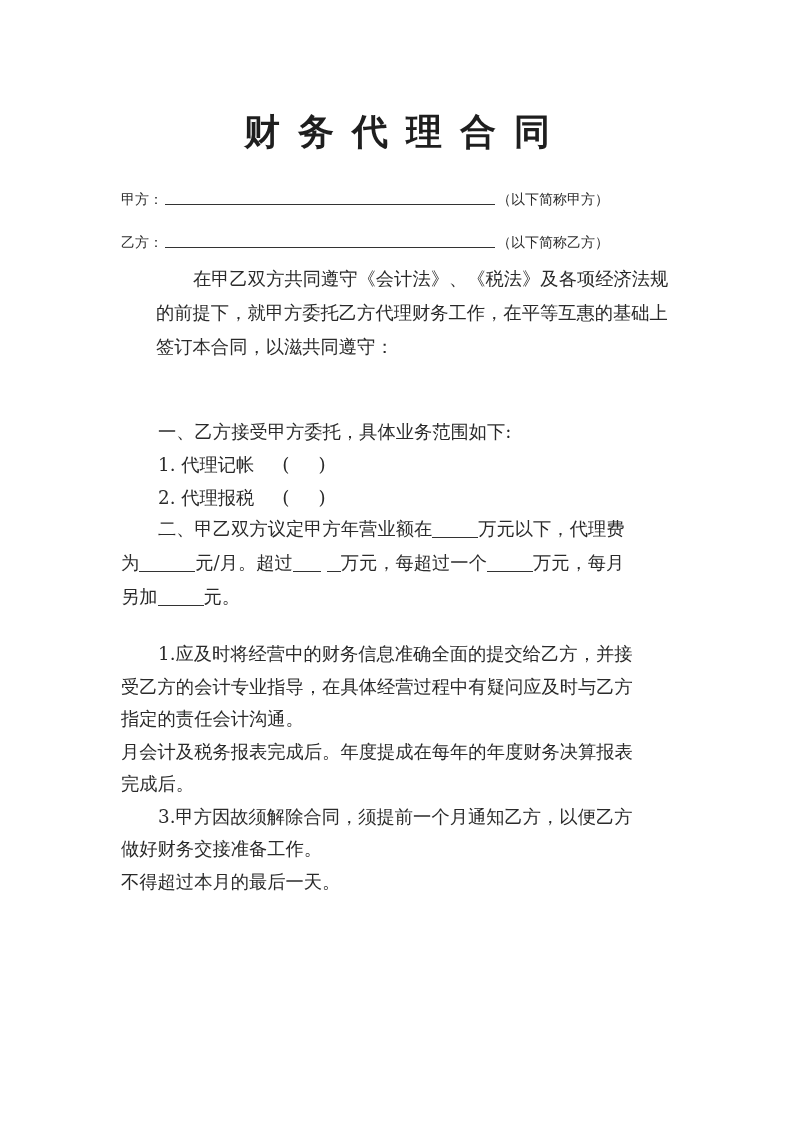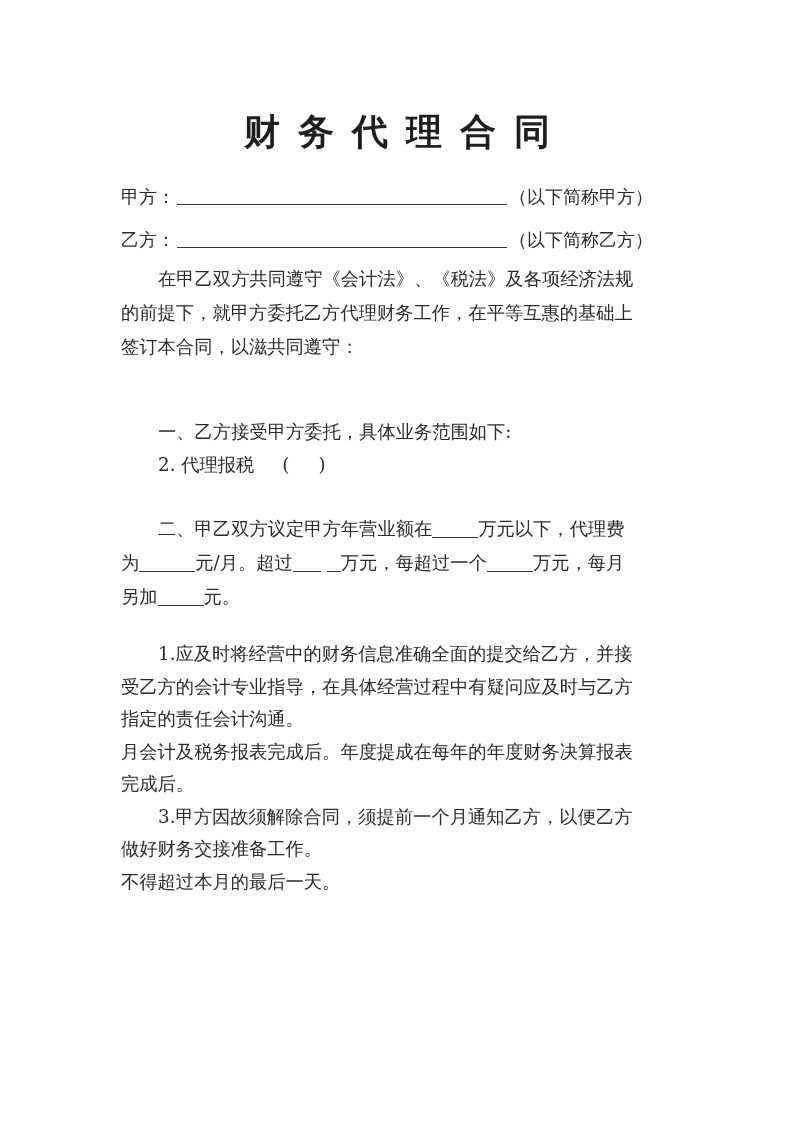--- a/index.html
+++ b/index.html
@@ -7,21 +7,21 @@
       width: 794px; height: 1123px; position: relative; overflow: hidden;
       font-family: "DejaVu Serif", "Liberation Serif", serif;
       color: #2a2a2a;
     }
     .title {
       position: absolute; top: 108px; left: 0; width: 794px;
       text-align: center; font-size: 36px; letter-spacing: 18px;
       font-weight: bold; color: #1e1e1e; text-indent: 18px;
     }
     .party {
-      position: absolute; left: 121px; font-size: 18px; height: 26px;
+      position: absolute; left: 121px; font-size: 14px; height: 26px;
       display: flex; align-items: flex-end; white-space: nowrap;
     }
     .party .blank {
       display: inline-block; width: 330px; border-bottom: 1.5px solid #333;
       height: 18px; margin: 0 2px 4px 2px;
     }
     .para {
       position: absolute; left: 121px; width: 556px; font-size: 18.3px;
       line-height: 34px; text-align: justify;
     }
@@ -42,28 +42,32 @@
   <span class="blank"></span>
   <span>（以下简称甲方）</span>
 </div>
 
 <div class="party" style="top:226px;">
   <span>乙方：</span>
   <span class="blank"></span>
   <span>（以下简称乙方）</span>
 </div>
 
-<div class="para" style="top:262px;">
+<div class="para" style="top:262px;margin-left:35px;">
   <span class="line" style="padding-left:37px;">在甲乙双方共同遵守《会计法》、《税法》及各项经济法规</span>
   <span class="line">的前提下，就甲方委托乙方代理财务工作，在平等互惠的基础上</span>
   <span class="line">签订本合同，以滋共同遵守：</span>
 </div>
 
 <div class="para" style="top:391px; line-height:33px;">
   <span class="line" style="padding-left:37px;margin-top:24px;">一、乙方接受甲方委托，具体业务范围如下:</span>
+  <span class="line item">
+    <span>1.  代理记帐</span>
+    <span style="margin-left:22px;white-space:pre;">(     )</span>
+  </span>
   <span class="line item">
     <span>2.  代理报税</span>
     <span style="margin-left:22px;white-space:pre;">(     )</span>
   </span>
 </div>
 
 <div class="para" style="top:512px;">
   <span class="line" style="padding-left:37px;">
     <span>二、甲乙双方议定甲方年营业额在</span><span class="u" style="width:46px;"></span><span>万元以下，代理费</span>
   </span>

